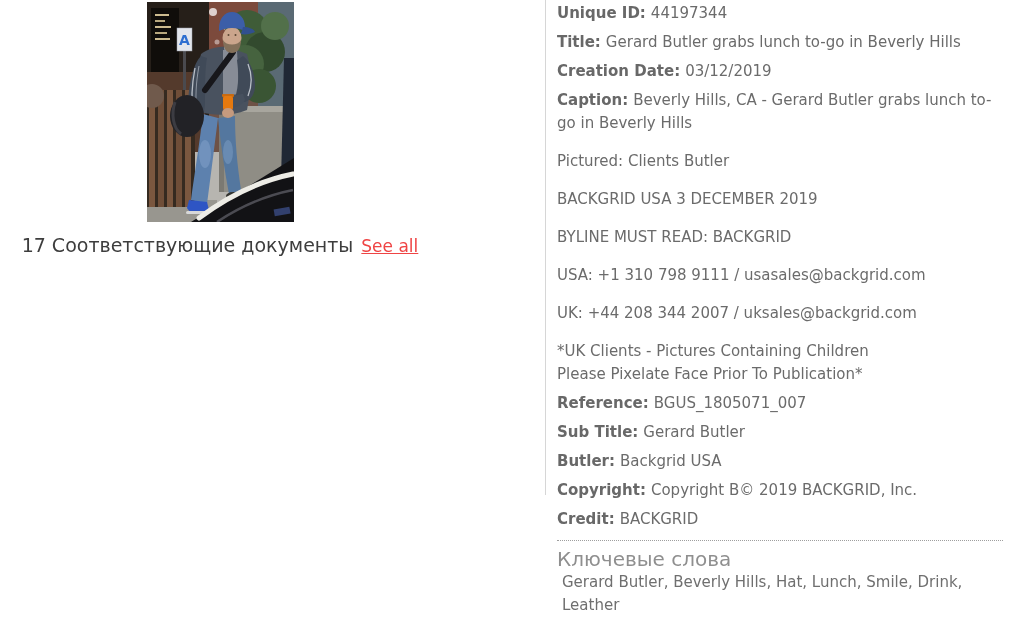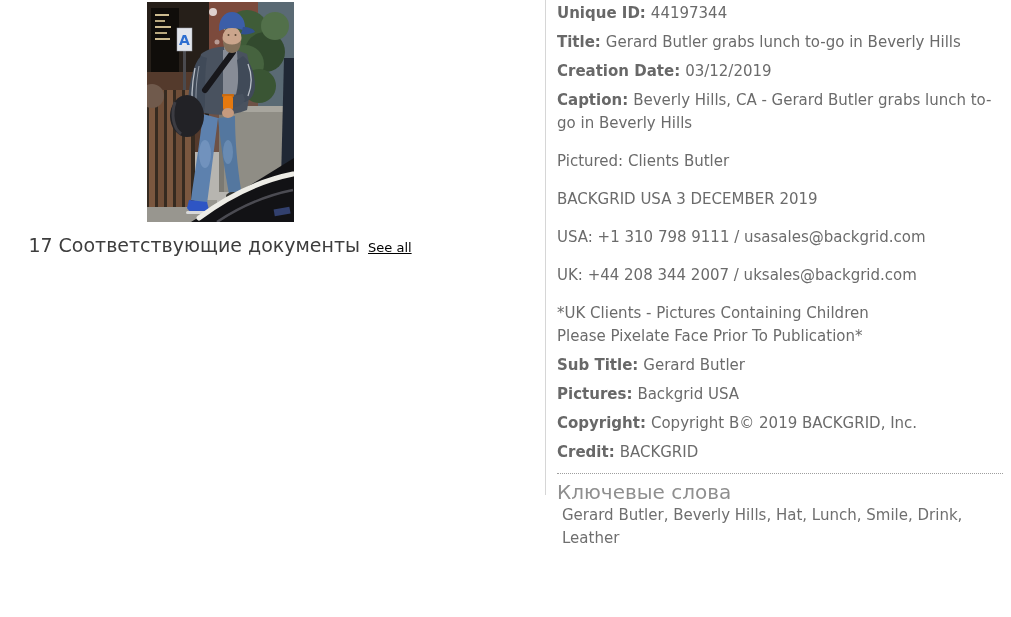--- a/index.html
+++ b/index.html
@@ -6,21 +6,21 @@
   body{width:1011px;height:617px;position:relative;overflow:hidden;
        font-family:"DejaVu Sans",sans-serif;}
 
   
   .left-col{position:absolute;left:0;top:0;width:545px;height:617px;background:#fff;}
   .thumb-wrap{position:absolute;left:0;top:2px;width:440px;text-align:center;}
   .thumb{display:inline-block;width:147px;height:220px;overflow:hidden;}
   .thumb svg{display:block;}
   .related-caption{margin-top:7px;font-size:19px;color:#3d3d3d;line-height:24px;white-space:nowrap;}
   .related-caption .count{margin-right:6px;}
-  .see-all{font-size:13px;color:#000000;text-decoration:underline;cursor:pointer;margin-left:8px;}
+  .see-all{font-size:17px;color:#ef4444;text-decoration:underline;cursor:pointer;margin-left:8px;}
 
   
   .right-col{position:absolute;left:545px;top:0;width:466px;height:495px;
              border-left:1px solid #d6d6d6;box-sizing:border-box;
              padding:2px 8px 0 11px;color:#6b6b6b;font-size:15px;line-height:23px;}
   .field{margin:0 0 6px 0;}
   .field b{font-weight:bold;margin-right:5px;color:#686868;}
   .cap-p{margin:15px 0 0 0;white-space:pre-line;}
   .fields2{margin-top:6px;}
   .divider{border:none;border-top:1px dotted #9e9e9e;margin:9px 0 0 0;height:0;}
@@ -143,31 +143,35 @@
   </div>
   <div class="field">
     <b>Creation Date:</b><span>03/12/2019</span>
   </div>
   <div class="field">
     <b>Caption:</b><span>Beverly Hills, CA - Gerard Butler grabs lunch to-go in Beverly Hills</span>
   </div>
 
   <p class="cap-p">Pictured: Clients Butler</p>
   <p class="cap-p">BACKGRID USA 3 DECEMBER 2019</p>
+  <p class="cap-p">BYLINE MUST READ: BACKGRID</p>
   <p class="cap-p">USA: +1 310 798 9111 / usasales@backgrid.com</p>
   <p class="cap-p">UK: +44 208 344 2007 / uksales@backgrid.com</p>
   <p class="cap-p">*UK Clients - Pictures Containing Children
 Please Pixelate Face Prior To Publication*</p>
 
   <div class="fields2">
     <div class="field">
+      <b>Reference:</b><span>BGUS_1805071_007</span>
+    </div>
+    <div class="field">
       <b>Sub Title:</b><span>Gerard Butler</span>
     </div>
     <div class="field">
-      <b>Pictures:</b><span>Backgrid USA</span>
+      <b>Butler:</b><span>Backgrid USA</span>
     </div>
     <div class="field">
       <b>Copyright:</b><span>Copyright B© 2019 BACKGRID, Inc.</span>
     </div>
     <div class="field">
       <b>Credit:</b><span>BACKGRID</span>
     </div>
   </div>
 
   <hr class="divider">

